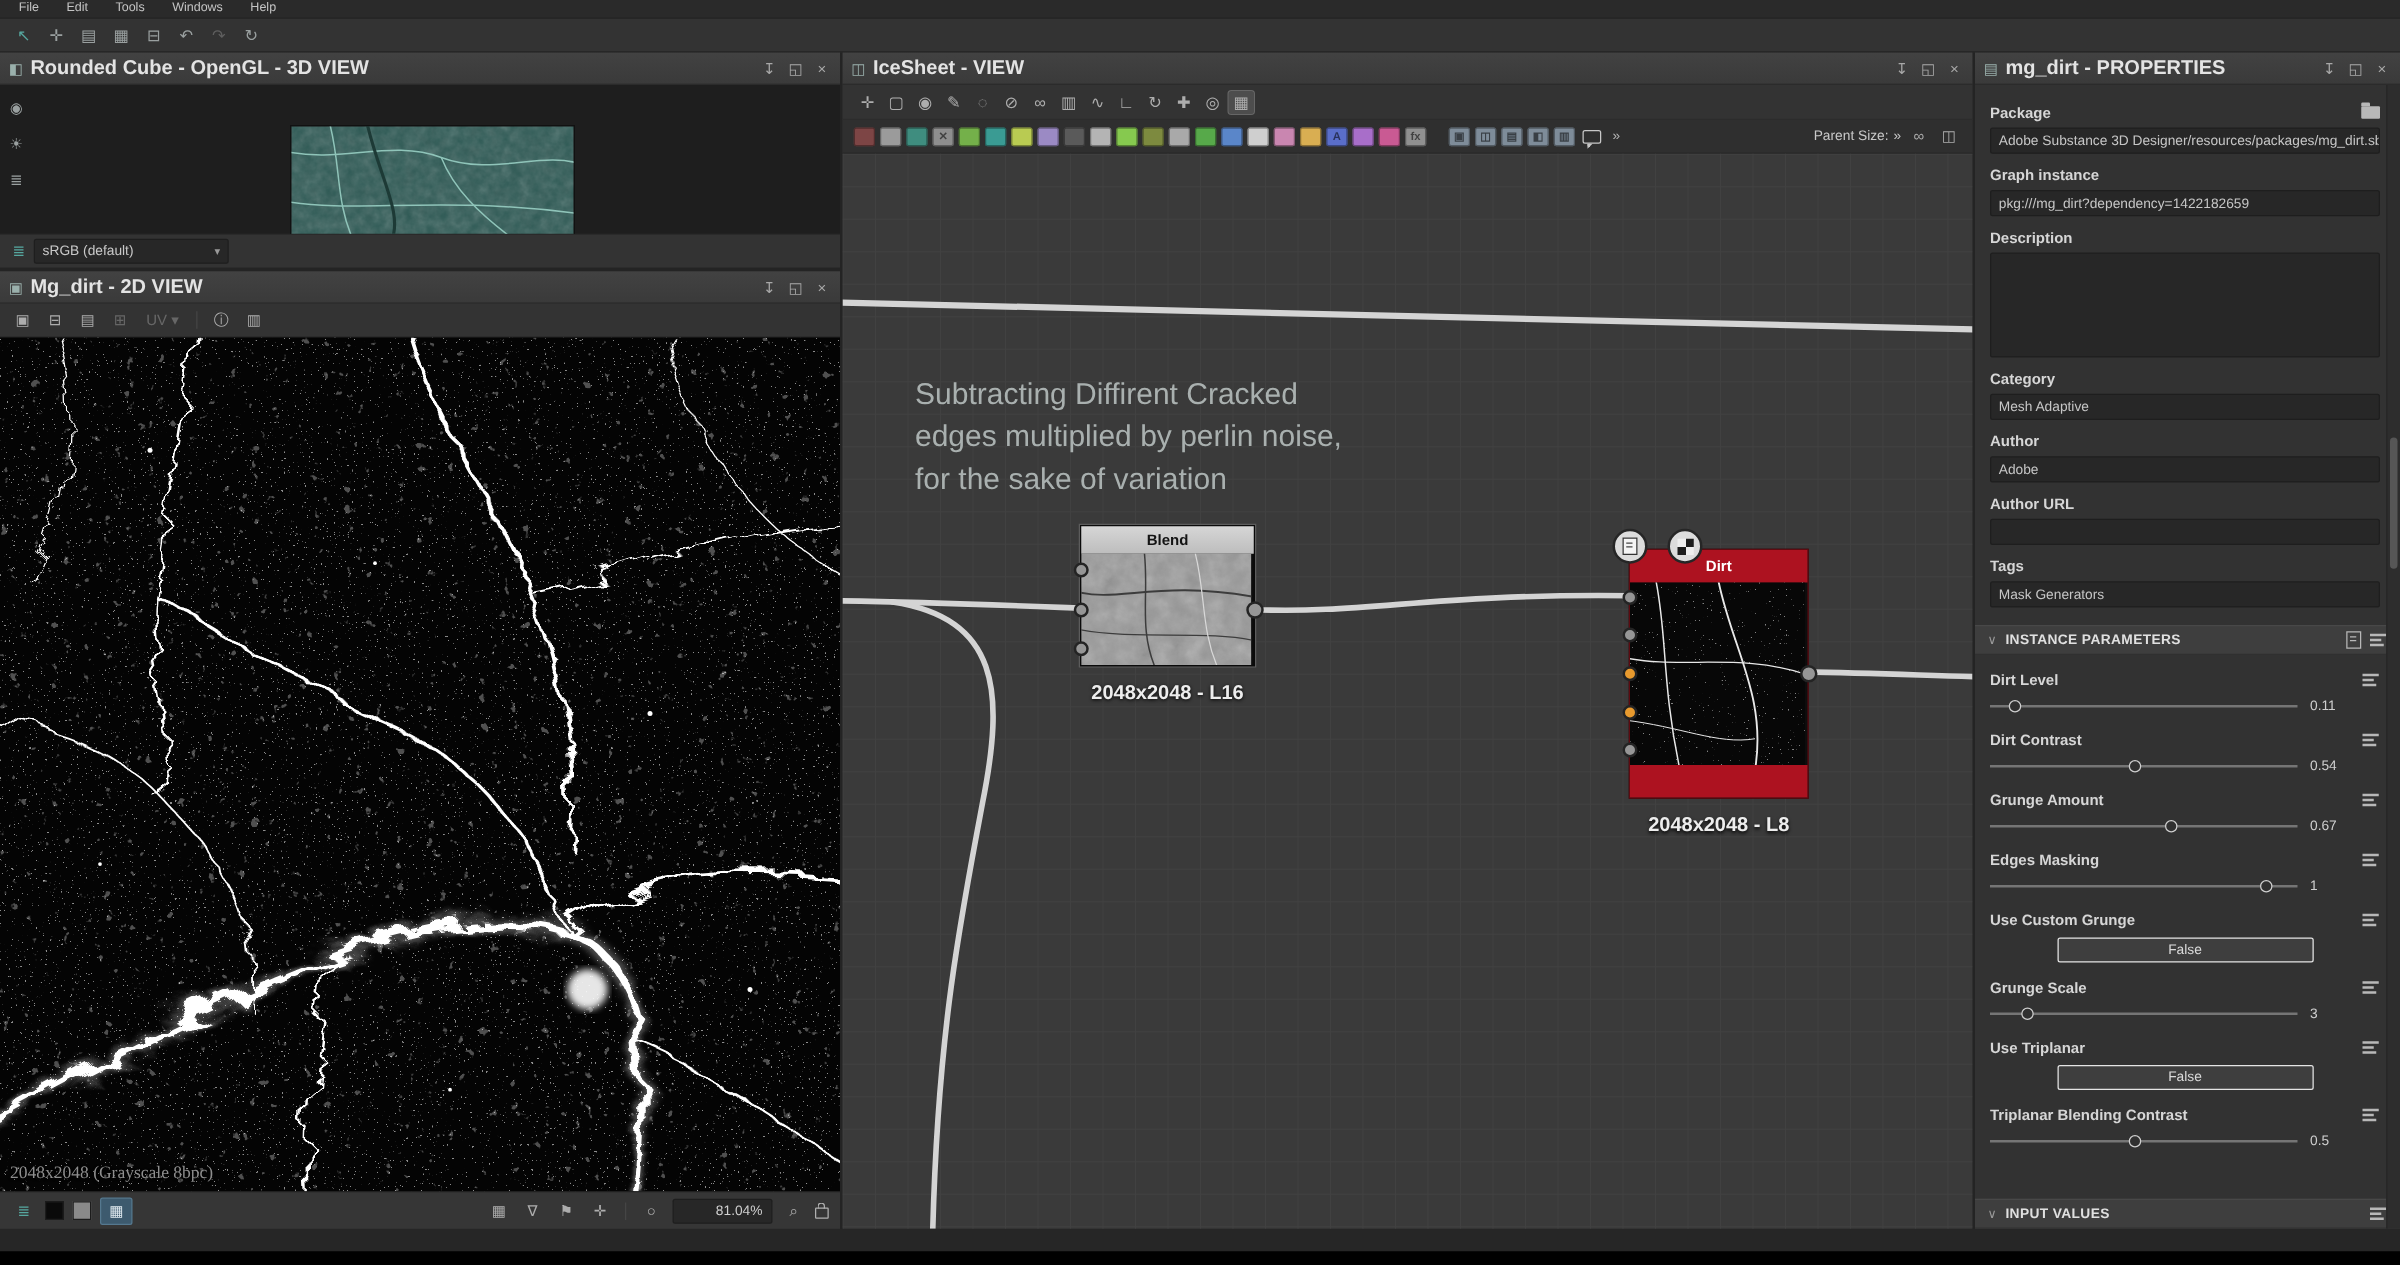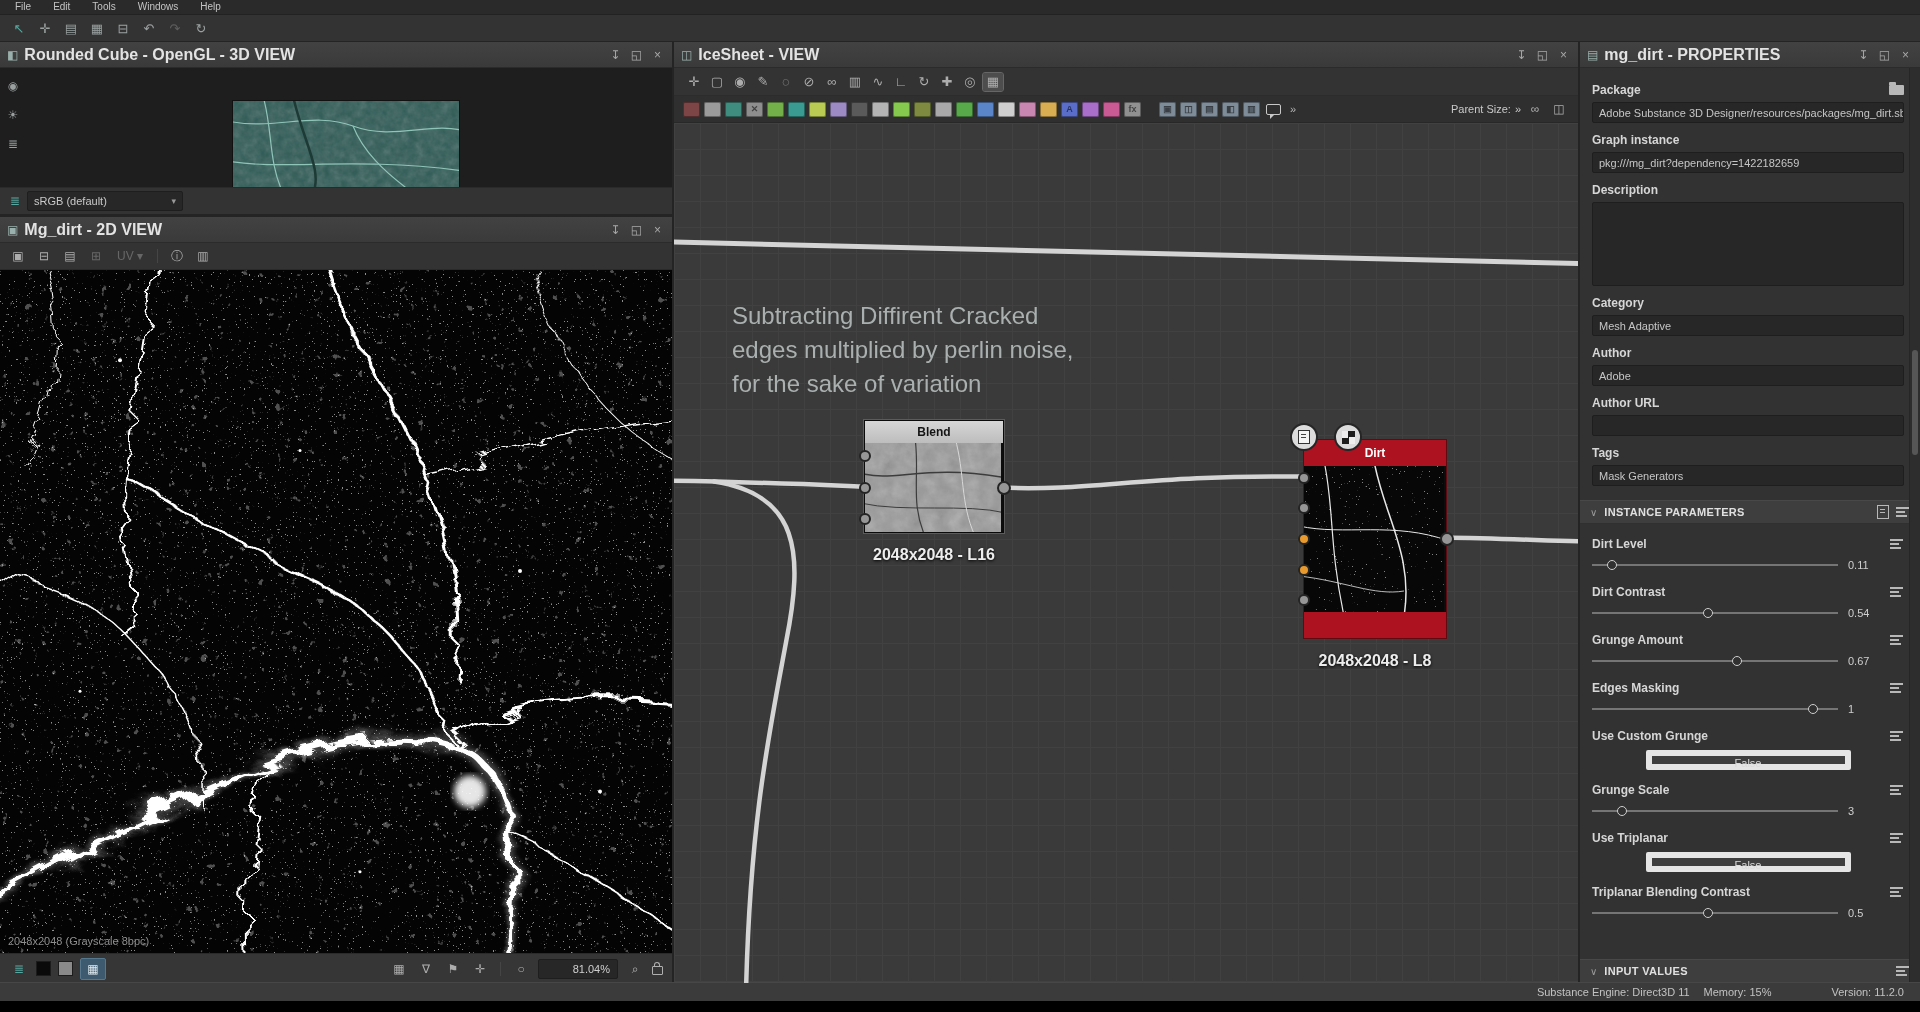--- a/index.html
+++ b/index.html
@@ -34,21 +34,21 @@
   .cs-select{width:142px;height:18px;background:#272727;border:1px solid #1e1e1e;border-radius:2px;font-size:11px;color:#c9c9c9;display:flex;align-items:center;padding:0 6px;}
   .cs-select .arrow{margin-left:auto;font-size:9px;color:#9a9a9a;}
 
   
   .v2d-toolbar{flex:none;height:26px;background:#333;border-bottom:1px solid #2a2a2a;display:flex;align-items:center;gap:6px;padding:0 8px;}
   .tb-ic{width:20px;height:18px;display:flex;align-items:center;justify-content:center;font-size:12px;color:#adadad;border-radius:2px;}
   .tb-sep{width:1px;height:14px;background:#454545;margin:0 3px;}
   .dim{opacity:.42;}
   .v2d-image{flex:1;position:relative;background:#000;overflow:hidden;}
   .v2d-image svg{position:absolute;inset:0;width:100%;height:100%;}
-  .image-info{position:absolute;left:8px;bottom:6px;font-size:11px;color:#8e8e8e;text-shadow:0 1px 2px #000;}
+  .image-info{position:absolute;left:8px;bottom:6px;font-size:14px;color:#8e8e8e;text-shadow:0 1px 2px #000;font-family:Liberation Serif, serif;}
   .v2d-bottom{flex:none;height:29px;background:#363636;border-top:1px solid #2a2a2a;display:flex;align-items:center;gap:7px;padding:0 9px;}
   .swatch{width:13px;height:13px;border:1px solid #1c1c1c;}
   .tile-sel{width:24px;height:20px;background:#3d5a6e;border:1px solid #55788f;border-radius:2px;display:flex;align-items:center;justify-content:center;color:#dfe9ef;font-size:12px;}
   .zoom-box{width:64px;height:18px;background:#272727;border:1px solid #1e1e1e;border-radius:2px;font-size:11px;color:#cfcfcf;display:flex;align-items:center;justify-content:flex-end;padding:0 7px;}
   .mini-lock{width:9px;height:7px;border:1px solid #b0b0b0;border-radius:1px;position:relative;display:inline-block;margin-top:3px;}
   .mini-lock::before{content:"";position:absolute;left:1px;top:-5px;width:4px;height:4px;border:1px solid #b0b0b0;border-bottom:none;border-radius:3px 3px 0 0;}
 
   
   .g-toolbar1{flex:none;height:27px;background:#333;display:flex;align-items:center;gap:3px;padding:0 10px;border-bottom:1px solid #2c2c2c;}
   .g-toolbar1 .tb-ic{font-size:13px;}
@@ -96,21 +96,21 @@
   .sec-ics{display:flex;align-items:center;gap:7px;}
   .page-ic.lite{border-color:#b8b8b8;background:transparent;}
   .page-ic.lite::before{background:#b8b8b8;box-shadow:0 3px 0 #b8b8b8;}
   .fn-icon{width:14px;height:12px;display:inline-block;background-image:linear-gradient(#b8b8b8,#b8b8b8),linear-gradient(#b8b8b8,#b8b8b8),linear-gradient(#b8b8b8,#b8b8b8);background-repeat:no-repeat;background-size:13px 2px,9px 2px,11px 2px;background-position:0 1px,0 5px,0 9px;}
   .param-head{display:flex;align-items:center;justify-content:space-between;margin-top:13px;height:14px;}
   .param-body{display:flex;align-items:center;height:14px;margin-top:7px;}
   .slider-track{flex:1;height:2px;background:#757575;position:relative;margin-right:10px;}
   .slider-handle{position:absolute;top:50%;width:10px;height:10px;margin:-5px 0 0 -5px;border-radius:50%;background:#303030;border:1px solid #cfcfcf;box-sizing:border-box;}
   .param-value{width:56px;text-align:left;font-size:11px;color:#cfcfcf;padding-right:16px;box-sizing:border-box;}
   .bool-row{display:flex;justify-content:center;margin-top:7px;}
-  .bool-button{width:205px;height:20px;background:#3e3e3e;border:6px solid #e5e5e5;border-radius:2px;color:#dadada;font-size:11px;font-family:inherit;}
+  .bool-button{width:205px;height:20px;background:#3e3e3e;border:1px solid #e5e5e5;border-radius:2px;color:#dadada;font-size:11px;font-family:inherit;}
   .input-values{margin-top:auto;margin-bottom:0;}
   .prop-scrollbar{position:absolute;right:0;top:0;bottom:0;width:10px;background:#2d2d2d;border-left:1px solid #262626;}
   .prop-thumb{position:absolute;left:2px;right:2px;top:282px;height:105px;background:#565656;border-radius:4px;}
 
   
   .statusbar{position:absolute;left:0;right:0;bottom:11px;height:18px;background:#3b3b3b;border-top:1px solid #474747;display:flex;align-items:center;font-size:11px;color:#c2c2c2;}
   .status-spacer{flex:1;}
   .statusbar span{margin-right:14px;}
   .statusbar .ver{margin-left:46px;margin-right:16px;}
   .bottom-black{position:absolute;left:0;right:0;bottom:0;height:11px;background:#000;}
@@ -589,20 +589,14 @@
           </div>
 
           <div class="prop-scrollbar">
             <div class="prop-thumb"></div>
           </div>
         </div>
       </section>
     </div>
   </div>
 
-  <div class="statusbar">
-    <div class="status-spacer"></div>
-    <span>Substance Engine: Direct3D 11</span>
-    <span>Memory: 15%</span>
-    <span class="ver">Version: 11.2.0</span>
-  </div>
   <div class="bottom-black"></div>
 </div>
 
 </body></html>

